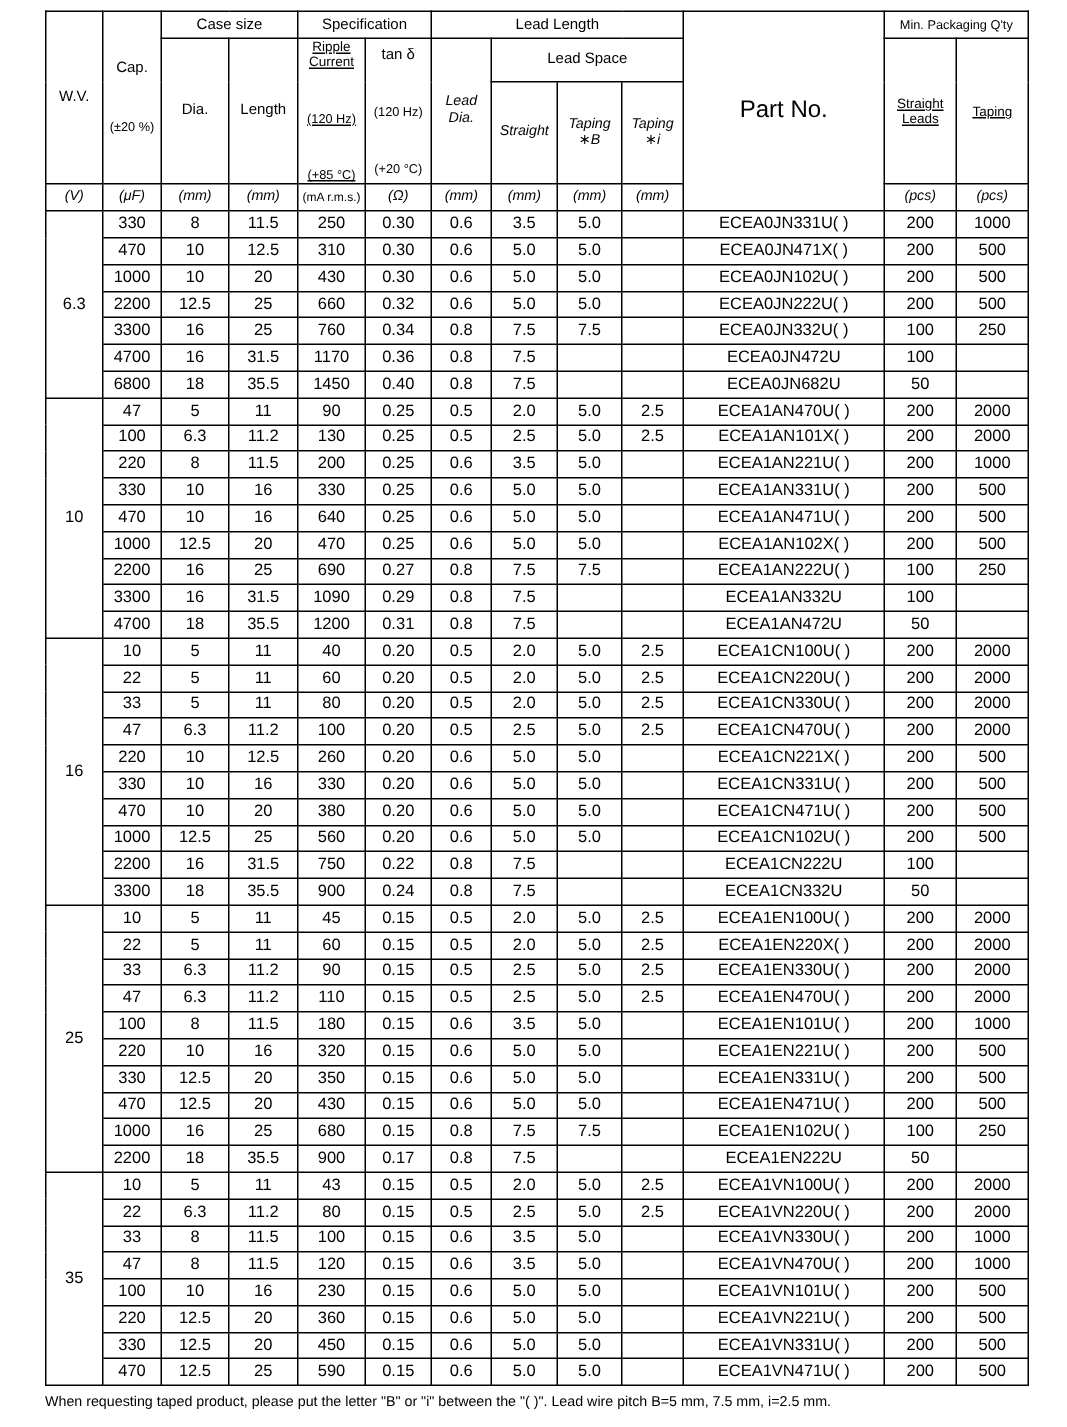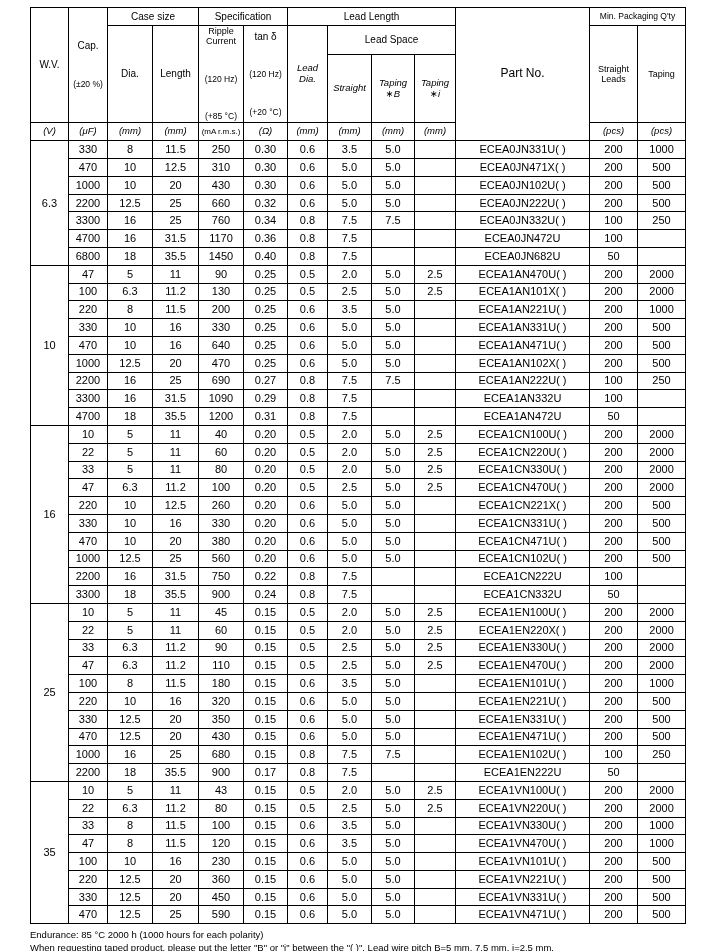--- a/index.html
+++ b/index.html
@@ -28,24 +28,24 @@
     overflow: hidden;
   }
   thead th { font-weight: normal; line-height: 1.15; }
   tr.hr1 { height: 18px; }
   tr.hr2 { height: 18px; }
   tr.hr3 { height: 42px; }
   tr.hr4 { height: 18px; }
   tbody tr { height: 17.8px; }
   tbody td { font-size: 11px; line-height: 1; }
 
-  .fs11 { font-size: 12px; }
+  .fs11 { font-size: 16px; }
   .fs10 { font-size: 10px; }
   .fs95 { font-size: 9.5px; font-style: italic; }
-  .fs9  { font-size: 9px; }
+  .fs9  { font-size: 9px; text-decoration: underline; }
   .fs85 { font-size: 8.5px; margin-top: 28px; }
   .fs8  { font-size: 8px; margin-top: 20px; }
   .blk span { display: block; }
   .vtop { vertical-align: top; padding-top: 3px; }
 
   .footer { margin-top: 5px; font-size: 9.5px; line-height: 12.5px; }
 </style>
 </head>
 <body>
 
@@ -751,17 +751,16 @@
           <td>5.0</td>
           <td></td>
           <td>ECEA1VN471U( )</td>
           <td>200</td>
           <td>500</td>
         </tr>
       </tbody>
   </table>
 
   <div class="footer">
-    <div>Endurance: 85 °C 2000 h (1000 hours for each polarity)</div>
     <div>When requesting taped product, please put the letter "B" or "i" between the "( )". Lead wire pitch B=5 mm, 7.5 mm, i=2.5 mm.</div>
   </div>
 
 </div>
 
 </body></html>

